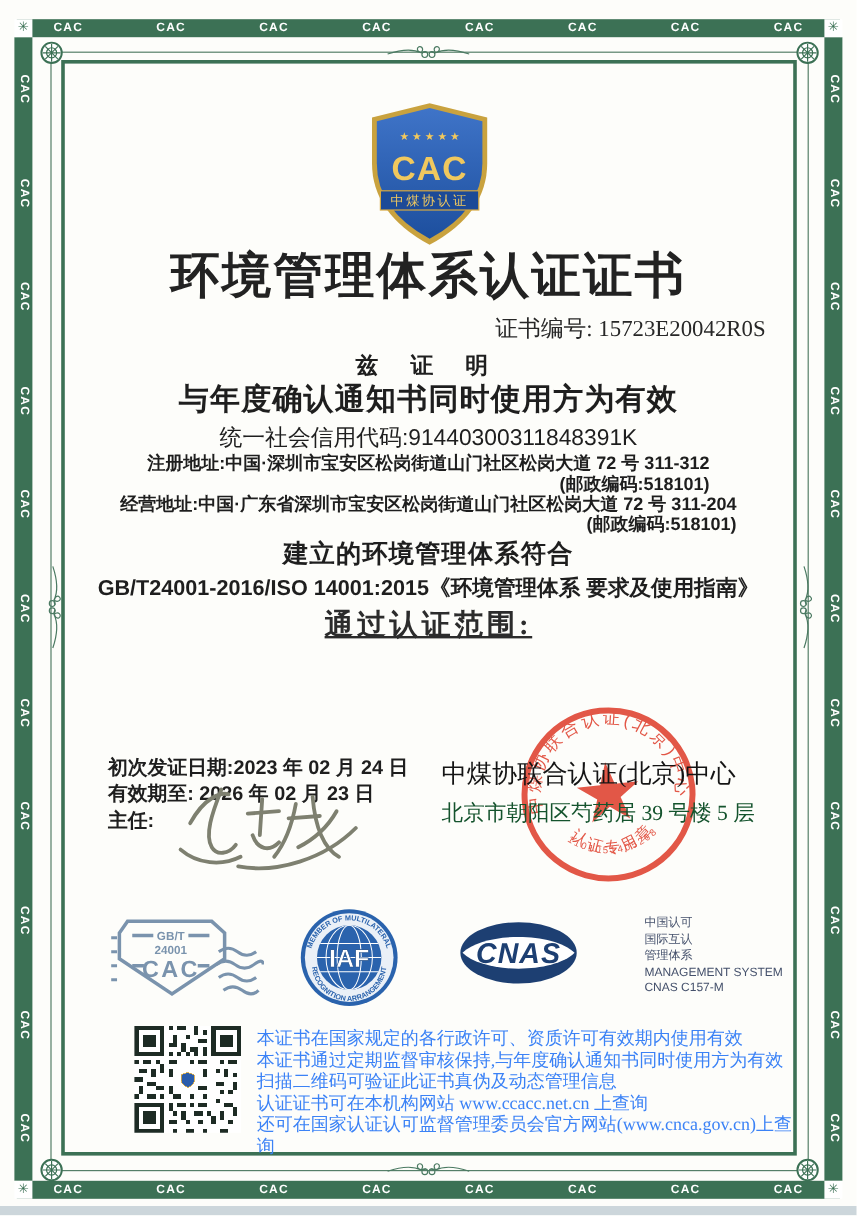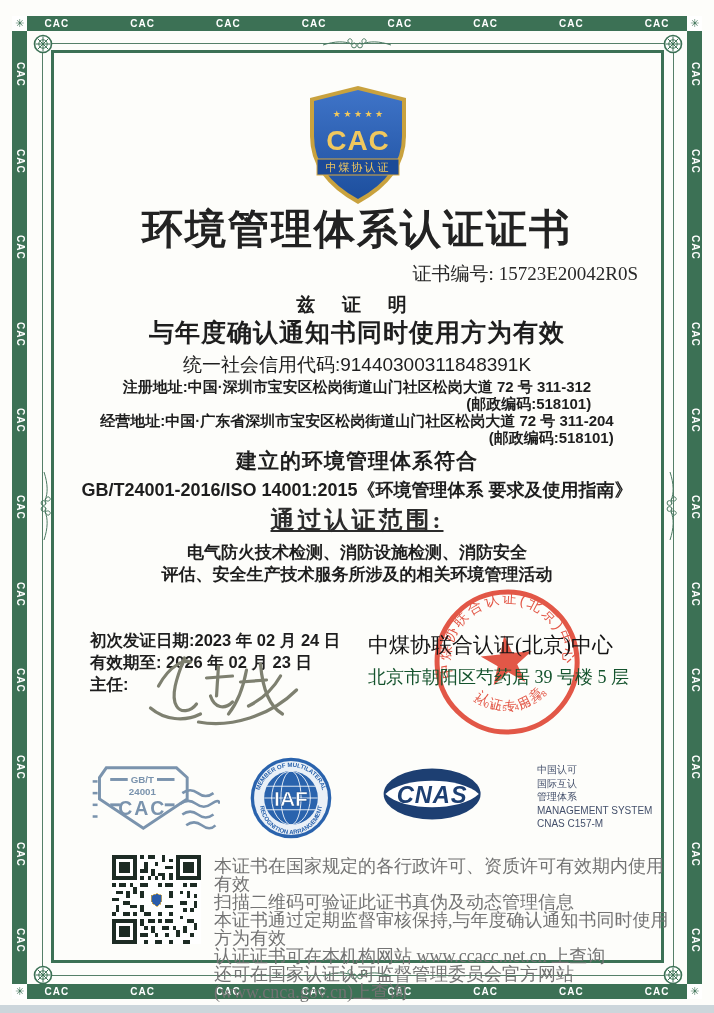--- a/index.html
+++ b/index.html
@@ -50,21 +50,21 @@
             font-size:21px;color:#141414;z-index:3;}
   .org-addr{position:absolute;left:368px;top:665px;font-family:"Liberation Serif","DejaVu Serif",serif;
             font-size:18px;color:#14532d;z-index:3;}
   .mark{position:absolute;}
   .cacseal{left:92px;top:760px;width:128px;height:76px;}
   .iafmark{left:243px;top:756px;width:96px;height:84px;}
   .cnasmark{left:381px;top:764px;width:104px;height:60px;}
   .cnas-text{left:492px;top:763px;font-size:10px;line-height:13.5px;color:#44506b;text-align:left;margin-left:45px;}
   .qr{left:112px;top:855px;width:89px;height:89px;}
   .footer{position:absolute;left:214px;top:857px;width:460px;text-align:left;
-          font-family:"Liberation Serif","DejaVu Serif",serif;font-size:18px;line-height:18px;color:#737373;}
+          font-family:"Liberation Serif","DejaVu Serif",serif;font-size:15px;line-height:18px;color:#3b82f6;}
 </style>
 </head>
 <body>
 
 <div class="cert">
 
   <div class="band band-top">
     <span>CAC</span>
       <span>CAC</span>
       <span>CAC</span>
@@ -220,24 +220,20 @@
     </div>
     <div class="entry">
       <div>经营地址:中国·广东省深圳市宝安区松岗街道山门社区松岗大道 72 号 311-204</div>
       <div class="post">(邮政编码:518101)</div>
     </div>
   </div>
 
   <div class="abs conform">建立的环境管理体系符合</div>
   <div class="abs standard">GB/T24001-2016/ISO 14001:2015《环境管理体系 要求及使用指南》</div>
   <div class="abs scopetitle">通过认证范围:</div>
-  <div class="abs scope">
-    <div>电气防火技术检测、消防设施检测、消防安全</div>
-    <div>评估、安全生产技术服务所涉及的相关环境管理活动</div>
-  </div>
 
   <div class="issue-left">
     <div>初次发证日期:2023 年 02 月 24 日</div>
     <div>有效期至: 2026 年 02 月 23 日</div>
     <div>主任:</div>
   </div>
 
   <svg class="signature" viewBox="0 0 170 85">
     <g fill="none" stroke="#7e8070" stroke-width="3.2" stroke-linecap="round">
       <path d="M18,34 C30,12 44,8 50,10"></path>
@@ -415,20 +411,20 @@
     <rect x="19" y="1" width="5" height="5" fill="#fff"></rect>
       <rect x="20" y="2" width="3" height="3" fill="#1d2b24"></rect>
     <rect x="1" y="19" width="5" height="5" fill="#fff"></rect>
       <rect x="2" y="20" width="3" height="3" fill="#1d2b24"></rect>
     <rect x="10.5" y="10.5" width="4" height="4" fill="#ffffff"></rect>
     <path d="M12.5,10.9 L14,11.4 V12.8 Q14,13.7 12.5,14.4 Q11,13.7 11,12.8 V11.4 Z" fill="#2a5cab" stroke="#d7a940" stroke-width="0.2"></path>
   </svg>
 
   <div class="footer">
     <div>本证书在国家规定的各行政许可、资质许可有效期内使用有效</div>
+    <div>本证书通过定期监督审核保持,与年度确认通知书同时使用方为有效</div>
     <div>扫描二维码可验证此证书真伪及动态管理信息</div>
-    <div>本证书通过定期监督审核保持,与年度确认通知书同时使用方为有效</div>
     <div>认证证书可在本机构网站 www.ccacc.net.cn 上查询</div>
     <div>还可在国家认证认可监督管理委员会官方网站(www.cnca.gov.cn)上查询</div>
   </div>
 
   <div class="scan-strip"></div>
 </div>
 
 </body></html>

